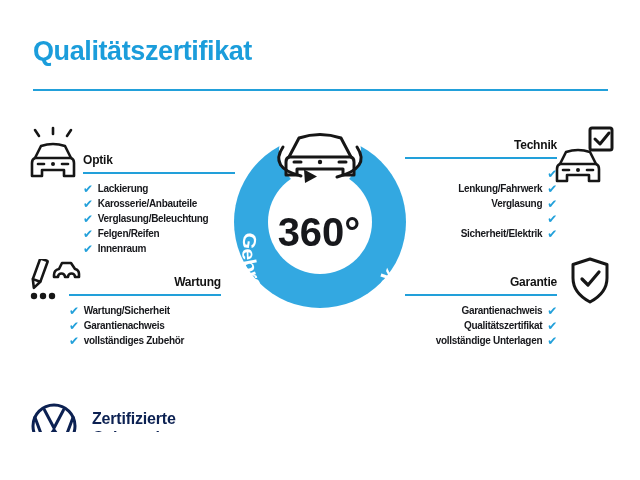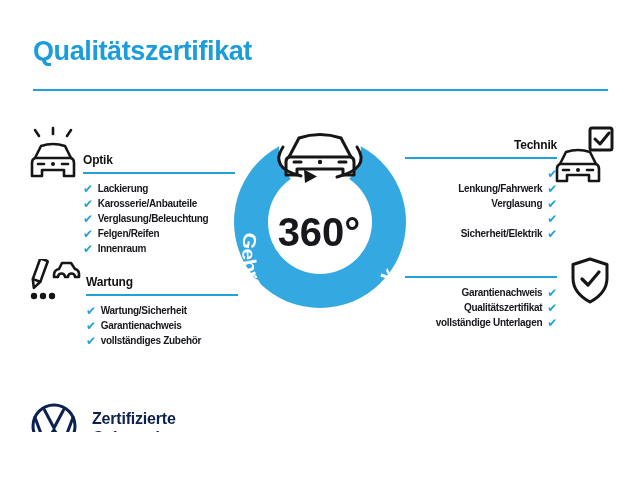--- a/index.html
+++ b/index.html
@@ -22,21 +22,21 @@
   .sec-rule{height:2px;background:var(--accent);margin-top:3px;}
   .sec-items{margin-top:7px;}
   .check-item{display:flex;align-items:center;height:15px;gap:5px;font-size:10px;
               font-weight:700;color:var(--ink);letter-spacing:-0.3px;white-space:nowrap;}
   .section.right{text-align:right;}
   .section.right .check-item{justify-content:flex-end;}
   .check{color:var(--accent);font-size:12px;line-height:12px;}
 
   #sec-optik{left:83px;top:151px;}
   #sec-technik{left:405px;top:136px;}
-  #sec-wartung{left:86px;top:273px;}
+  #sec-wartung{left:69px;top:273px;text-align:right;}
   #sec-garantie{left:405px;top:273px;}
 
   .icon{position:absolute;}
   .icon svg{display:block;}
   #icon-optik{left:27px;top:126px;}
   #icon-technik{left:554px;top:124px;}
   #icon-wartung{left:28px;top:259px;}
   #icon-garantie{left:569px;top:257px;}
 
   #badge{position:absolute;left:218px;top:112px;}
@@ -185,20 +185,21 @@
           <span>Garantienachweis</span>
         </div>
         <div class="check-item">
           <span class="check">✔</span>
           <span>vollständiges Zubehör</span>
         </div>
       </div>
   </div>
 
   <div class="section right" id="sec-garantie">
+    <div class="sec-title">Garantie</div>
     <div class="sec-rule"></div>
     <div class="sec-items">
         <div class="check-item">
           <span>Garantienachweis</span>
           <span class="check">✔</span>
         </div>
         <div class="check-item">
           <span>Qualitätszertifikat</span>
           <span class="check">✔</span>
         </div>

